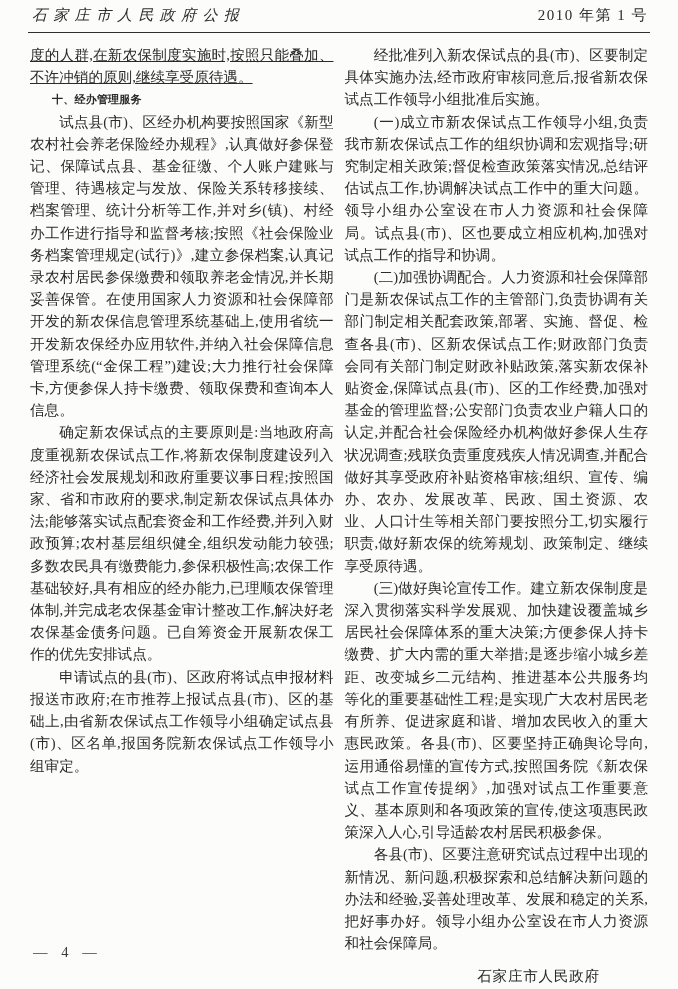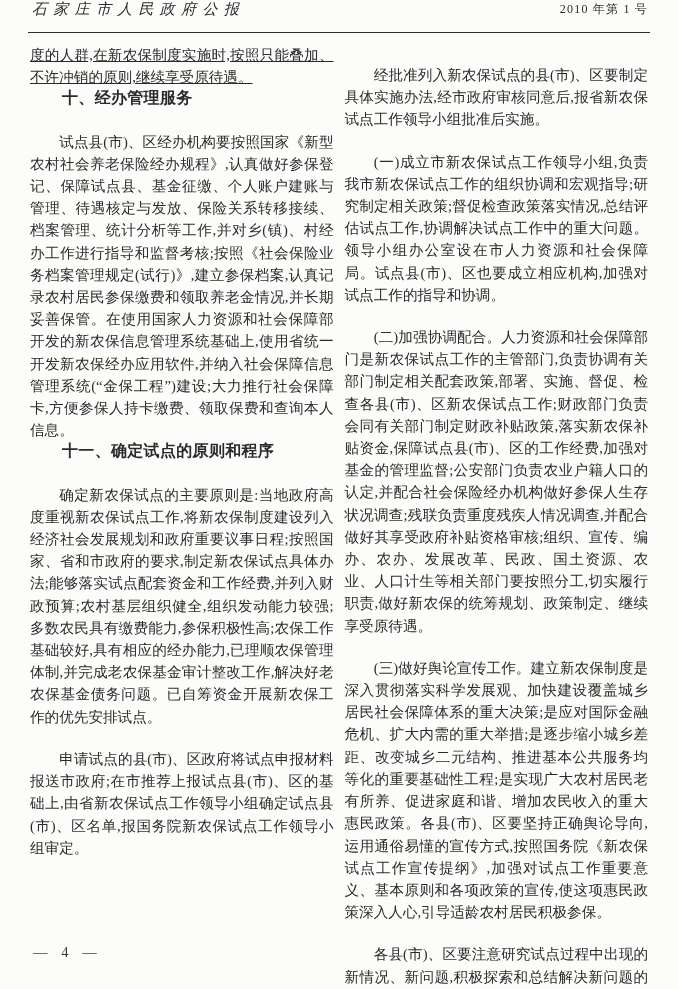--- a/index.html
+++ b/index.html
@@ -13,35 +13,35 @@
     width: 678px;
     height: 989px;
     margin: 0 auto;
     background: #fcfcfb;
     color: #2b2b2b;
     box-sizing: border-box;
     overflow: hidden;
   }
   .header {
     position: absolute;
-    top: 0;
+    top: 6px;
     left: 32px;
     right: 30px;
     display: flex;
     justify-content: space-between;
-    align-items: center;
+    align-items: flex-end;
   }
   .gazette-title {
     font-size: 15px;
     font-style: italic;
     letter-spacing: 0.42em;
     white-space: nowrap;
   }
   .issue {
-    font-size: 12px;
+    font-size: 15px;
     letter-spacing: 0.1em;
     white-space: nowrap;
   }
   .header-rule {
     position: absolute;
     top: 32px;
     left: 28px;
     right: 28px;
     height: 0;
     border-top: 1.7px solid #2e2e2e;
@@ -57,26 +57,26 @@
   .column {
     flex: 1 1 0;
     min-width: 0;
     font-size: 14.6px;
     line-height: 22.2px;
     text-align: justify;
     text-justify: inter-character;
   }
   .block { margin: 0; }
   .block.continued { text-indent: 0; text-decoration: underline; }
-  .block.paragraph { text-indent: 2em; margin-top: 20px; }
+  .block.paragraph { text-indent: 2em; }
   .block.heading {
     text-indent: 2em;
     font-weight: bold;
-    font-family: Liberation Mono, monospace;
-    font-size: 16px;
+    font-family: Liberation Serif, serif;
+    font-size: 11px;
     letter-spacing: 0.02em;
   }
   .block.signature-name {
     text-align: right;
     padding-right: 3.3em;
     text-indent: 0;
     margin-top: 11px;
     letter-spacing: 0.05em;
   }
   .footer {
@@ -98,29 +98,28 @@
     <span class="issue">2010 年第 1 号</span>
   </div>
 
   <div class="header-rule"></div>
 
   <div class="columns">
     <div class="column">
         <p class="block continued">度的人群,在新农保制度实施时,按照只能叠加、不许冲销的原则,继续享受原待遇。</p>
         <p class="block heading">十、经办管理服务</p>
         <p class="block paragraph">试点县(市)、区经办机构要按照国家《新型农村社会养老保险经办规程》,认真做好参保登记、保障试点县、基金征缴、个人账户建账与管理、待遇核定与发放、保险关系转移接续、档案管理、统计分析等工作,并对乡(镇)、村经办工作进行指导和监督考核;按照《社会保险业务档案管理规定(试行)》,建立参保档案,认真记录农村居民参保缴费和领取养老金情况,并长期妥善保管。在使用国家人力资源和社会保障部开发的新农保信息管理系统基础上,使用省统一开发新农保经办应用软件,并纳入社会保障信息管理系统(“金保工程”)建设;大力推行社会保障卡,方便参保人持卡缴费、领取保费和查询本人信息。</p>
-        <p class="block heading">十一、确定试点的原则和程序</p>
         <p class="block paragraph">确定新农保试点的主要原则是:当地政府高度重视新农保试点工作,将新农保制度建设列入经济社会发展规划和政府重要议事日程;按照国家、省和市政府的要求,制定新农保试点具体办法;能够落实试点配套资金和工作经费,并列入财政预算;农村基层组织健全,组织发动能力较强;多数农民具有缴费能力,参保积极性高;农保工作基础较好,具有相应的经办能力,已理顺农保管理体制,并完成老农保基金审计整改工作,解决好老农保基金债务问题。已自筹资金开展新农保工作的优先安排试点。</p>
         <p class="block paragraph">申请试点的县(市)、区政府将试点申报材料报送市政府;在市推荐上报试点县(市)、区的基础上,由省新农保试点工作领导小组确定试点县(市)、区名单,报国务院新农保试点工作领导小组审定。</p>
       </div>
     <div class="column">
         <p class="block paragraph">经批准列入新农保试点的县(市)、区要制定具体实施办法,经市政府审核同意后,报省新农保试点工作领导小组批准后实施。</p>
         <p class="block paragraph">(一)成立市新农保试点工作领导小组,负责我市新农保试点工作的组织协调和宏观指导;研究制定相关政策;督促检查政策落实情况,总结评估试点工作,协调解决试点工作中的重大问题。领导小组办公室设在市人力资源和社会保障局。试点县(市)、区也要成立相应机构,加强对试点工作的指导和协调。</p>
         <p class="block paragraph">(二)加强协调配合。人力资源和社会保障部门是新农保试点工作的主管部门,负责协调有关部门制定相关配套政策,部署、实施、督促、检查各县(市)、区新农保试点工作;财政部门负责会同有关部门制定财政补贴政策,落实新农保补贴资金,保障试点县(市)、区的工作经费,加强对基金的管理监督;公安部门负责农业户籍人口的认定,并配合社会保险经办机构做好参保人生存状况调查;残联负责重度残疾人情况调查,并配合做好其享受政府补贴资格审核;组织、宣传、编办、农办、发展改革、民政、国土资源、农业、人口计生等相关部门要按照分工,切实履行职责,做好新农保的统筹规划、政策制定、继续享受原待遇。</p>
-        <p class="block paragraph">(三)做好舆论宣传工作。建立新农保制度是深入贯彻落实科学发展观、加快建设覆盖城乡居民社会保障体系的重大决策;是应对国际金融危机、扩大内需的重大举措;是逐步缩小城乡差距、改变城乡二元结构、推进基本公共服务均等化的重要基础性工程;是实现广大农村居民老有所养、促进家庭和谐、增加农民收入的重大惠民政策。各县(市)、区要坚持正确舆论导向,运用通俗易懂的宣传方式,按照国务院《新农保试点工作宣传提纲》,加强对试点工作重要意义、基本原则和各项政策的宣传,使这项惠民政策深入人心,引导适龄农村居民积极参保。</p>
+        <p class="block paragraph">(三)做好舆论宣传工作。建立新农保制度是深入贯彻落实科学发展观、加快建设覆盖城乡居民社会保障体系的重大决策;方便参保人持卡缴费、扩大内需的重大举措;是逐步缩小城乡差距、改变城乡二元结构、推进基本公共服务均等化的重要基础性工程;是实现广大农村居民老有所养、促进家庭和谐、增加农民收入的重大惠民政策。各县(市)、区要坚持正确舆论导向,运用通俗易懂的宣传方式,按照国务院《新农保试点工作宣传提纲》,加强对试点工作重要意义、基本原则和各项政策的宣传,使这项惠民政策深入人心,引导适龄农村居民积极参保。</p>
         <p class="block paragraph">各县(市)、区要注意研究试点过程中出现的新情况、新问题,积极探索和总结解决新问题的办法和经验,妥善处理改革、发展和稳定的关系,把好事办好。领导小组办公室设在市人力资源和社会保障局。</p>
         <p class="block signature-name">石家庄市人民政府</p>
       </div>
   </div>
 
   <div class="footer">— 4 —</div>
 
 </div>
 
 </body></html>

